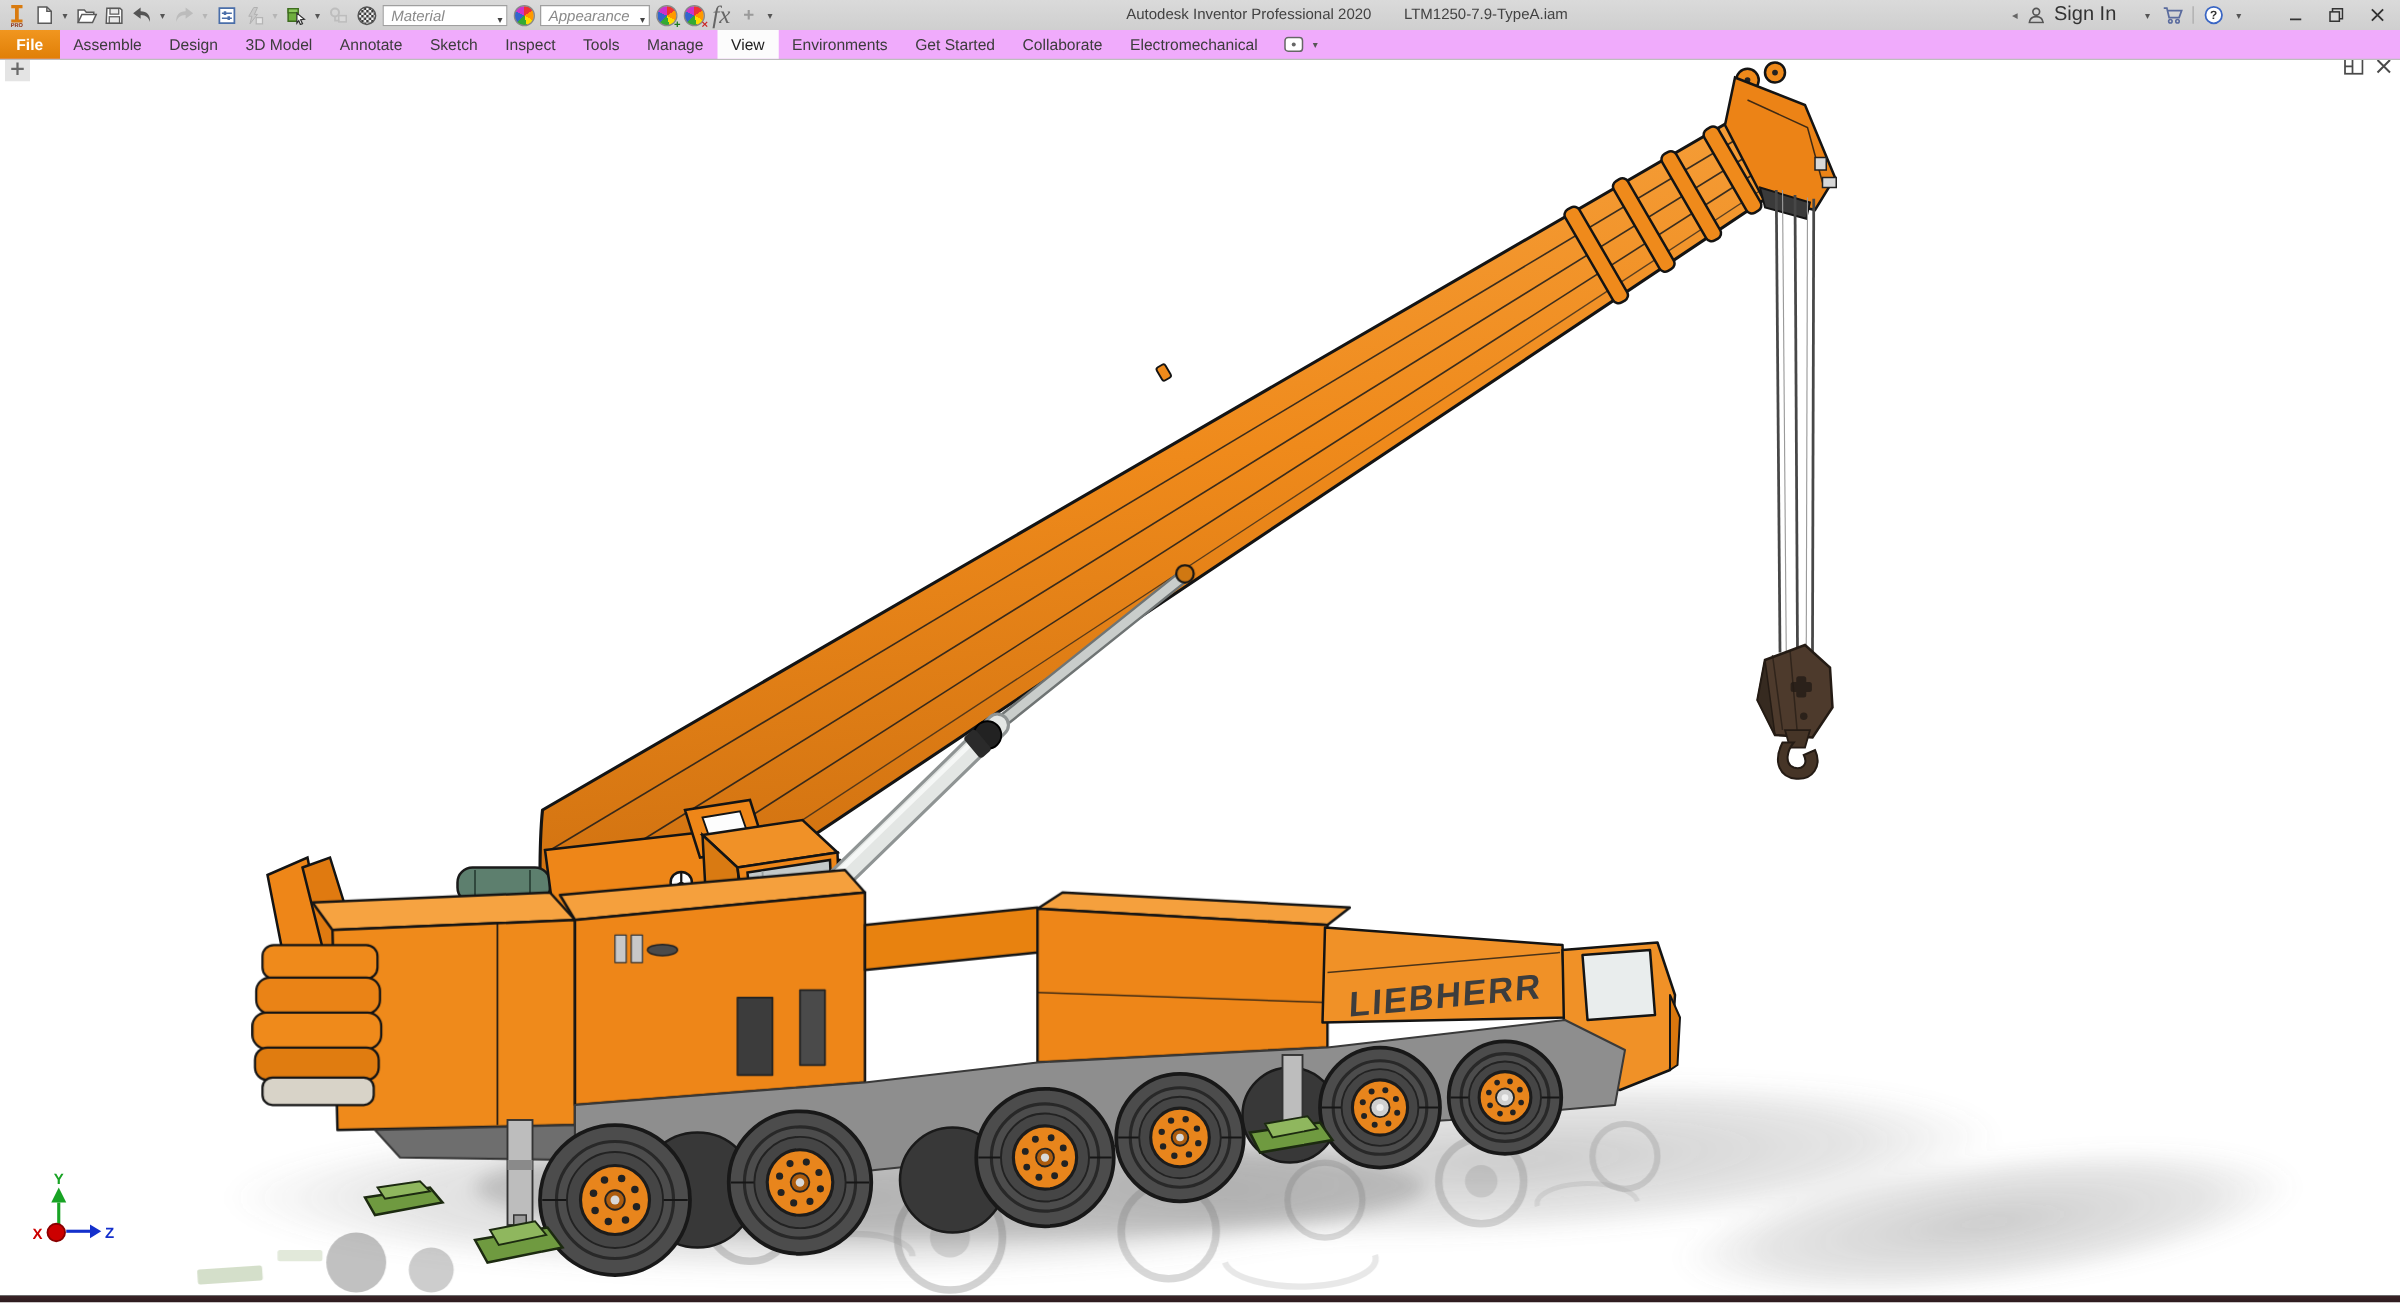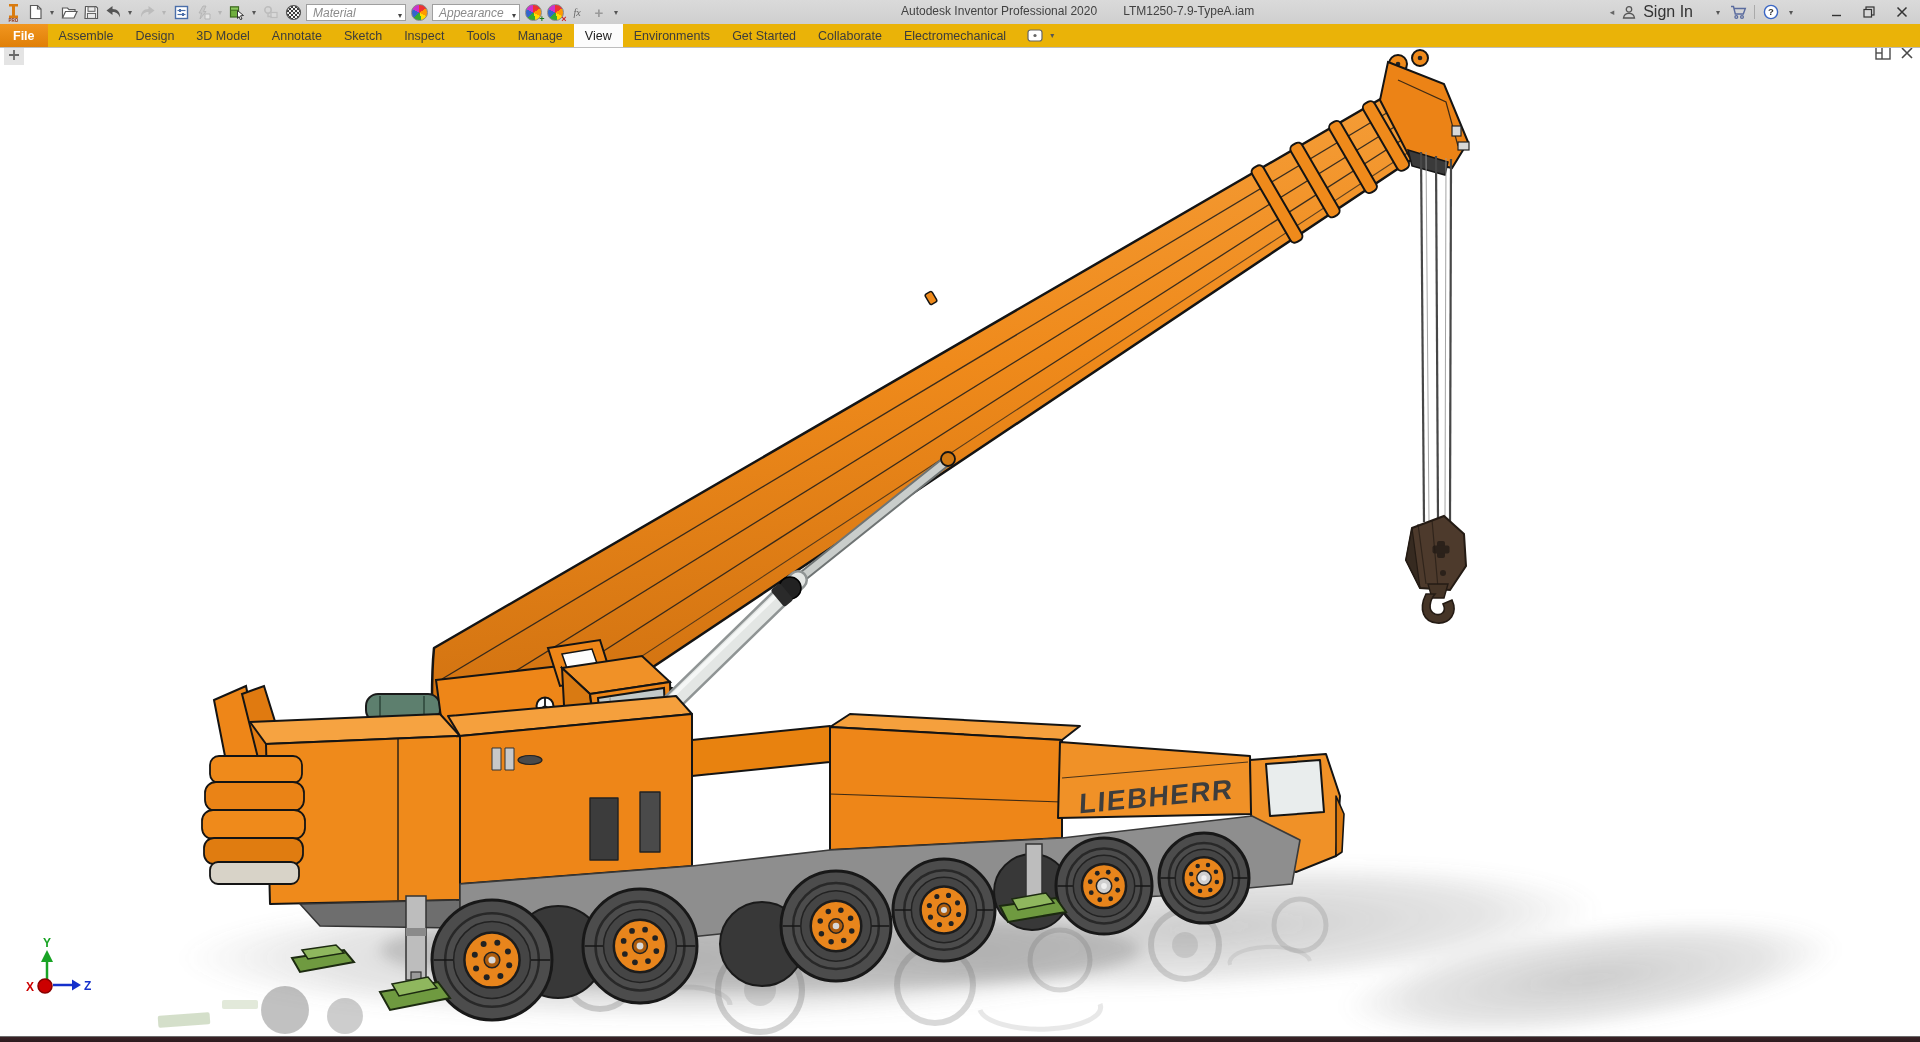--- a/index.html
+++ b/index.html
@@ -10,29 +10,29 @@
   #titlebar{position:absolute;top:0;left:0;width:100%;height:24px;background:linear-gradient(#dadada,#cfcfcf);z-index:30;}
   #qat{position:absolute;top:0;left:4px;height:24px;display:flex;align-items:center;gap:4px;}
   .icon16{width:18px;height:18px;display:flex;align-items:center;justify-content:center;flex:0 0 auto;}
   .caret{font-size:8px;color:#555;width:8px;text-align:center;flex:0 0 auto;}
   .combo{height:17px;background:#fff;border:1px solid #9f9f9f;display:flex;align-items:flex-end;justify-content:space-between;padding:0 3px 0 6px;box-sizing:border-box;}
   .combo .ph{font-style:italic;color:#8a8a8a;font-size:12px;}
   .combo .cc{font-size:8px;color:#444;}
   #mat-combo{width:100px;} #app-combo{width:88px;}
   .wheelicon{width:15px;height:15px;border-radius:50%;background:conic-gradient(#e33 0 16%,#f90 16% 33%,#fd0 33% 46%,#3a3 46% 63%,#36c 63% 82%,#c3c 82% 100%);border:1px solid #888;position:relative;}
   .wheelicon .ov{position:absolute;right:-4px;bottom:-4px;font-size:9px;font-weight:bold;background:transparent;line-height:9px;}
-  .fx{font-family:"Liberation Serif",serif;font-style:italic;color:#666;font-size:10px;}
+  .fx{font-family:"Liberation Serif",serif;font-style:italic;color:#666;font-size:20px;}
   #title-center{position:absolute;left:901px;top:4px;display:flex;gap:26px;font-size:12px;color:#424242;white-space:nowrap;z-index:31;}
   #tb-right{position:absolute;right:5px;top:0;height:24px;display:flex;align-items:center;gap:7px;z-index:32;}
   #tb-right .txt{font-size:16px;color:#333;}
   .vdiv{width:1px;height:14px;background:#aaa;}
   .winbtn{width:26px;height:22px;display:flex;align-items:center;justify-content:center;}
 
   
-  #tabrow{position:absolute;top:24px;left:0;width:100%;height:23px;background:#eab308;border-bottom:1px solid #bdbdbd;display:flex;align-items:stretch;z-index:29;}
+  #tabrow{position:absolute;top:24px;left:0;width:100%;height:23px;background:#f0abfc;border-bottom:1px solid #bdbdbd;display:flex;align-items:stretch;z-index:29;}
   .rtab{display:flex;align-items:center;padding:0 11px;font-size:12.5px;color:#3c3c3c;cursor:default;white-space:nowrap;}
   .rtab.file{background:linear-gradient(#f1961f,#e07f07);color:#fff;padding:0 13px;font-weight:bold;}
   .rtab.active{background:#fcfcfc;color:#222;text-align:center;}
   #ribbon-toggle{display:flex;align-items:center;gap:3px;padding:0 10px;}
 
   
   #newtab-btn{position:absolute;left:4px;top:45px;width:20px;height:20px;background:#e4e4e4;display:flex;align-items:center;justify-content:center;z-index:20;}
   #doc-controls{position:absolute;right:6px;top:46px;display:flex;gap:9px;z-index:20;}
 
   

